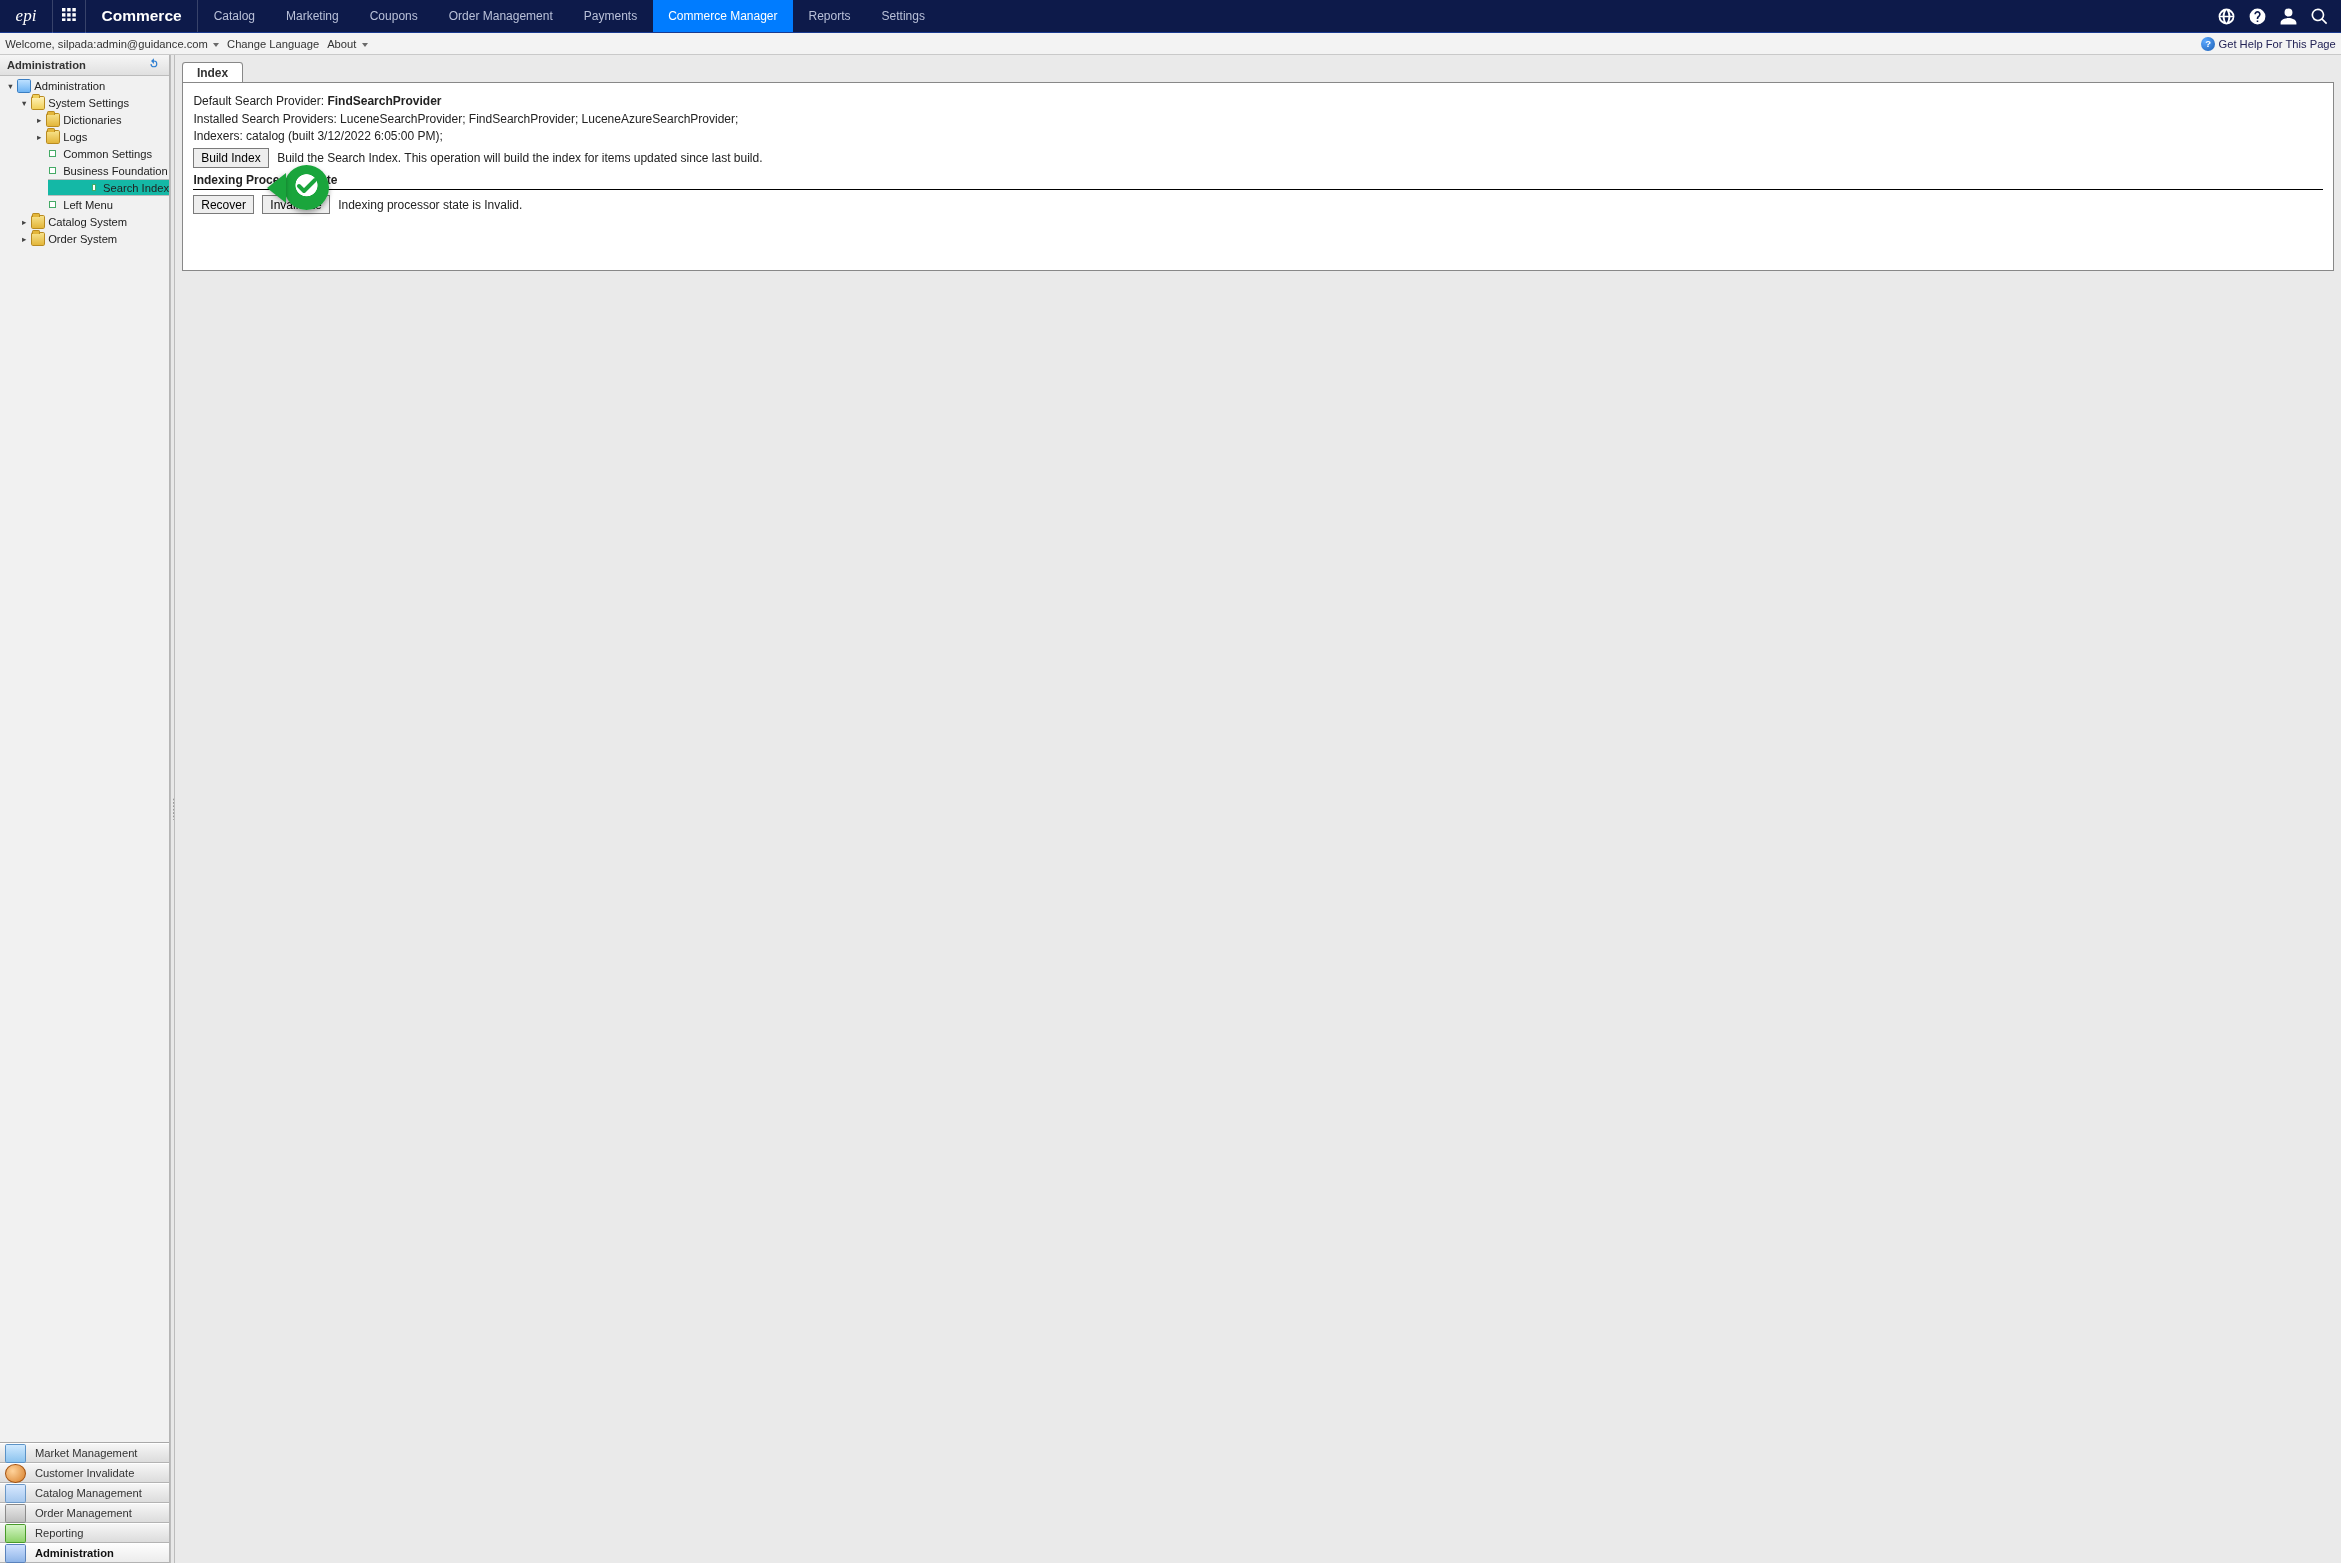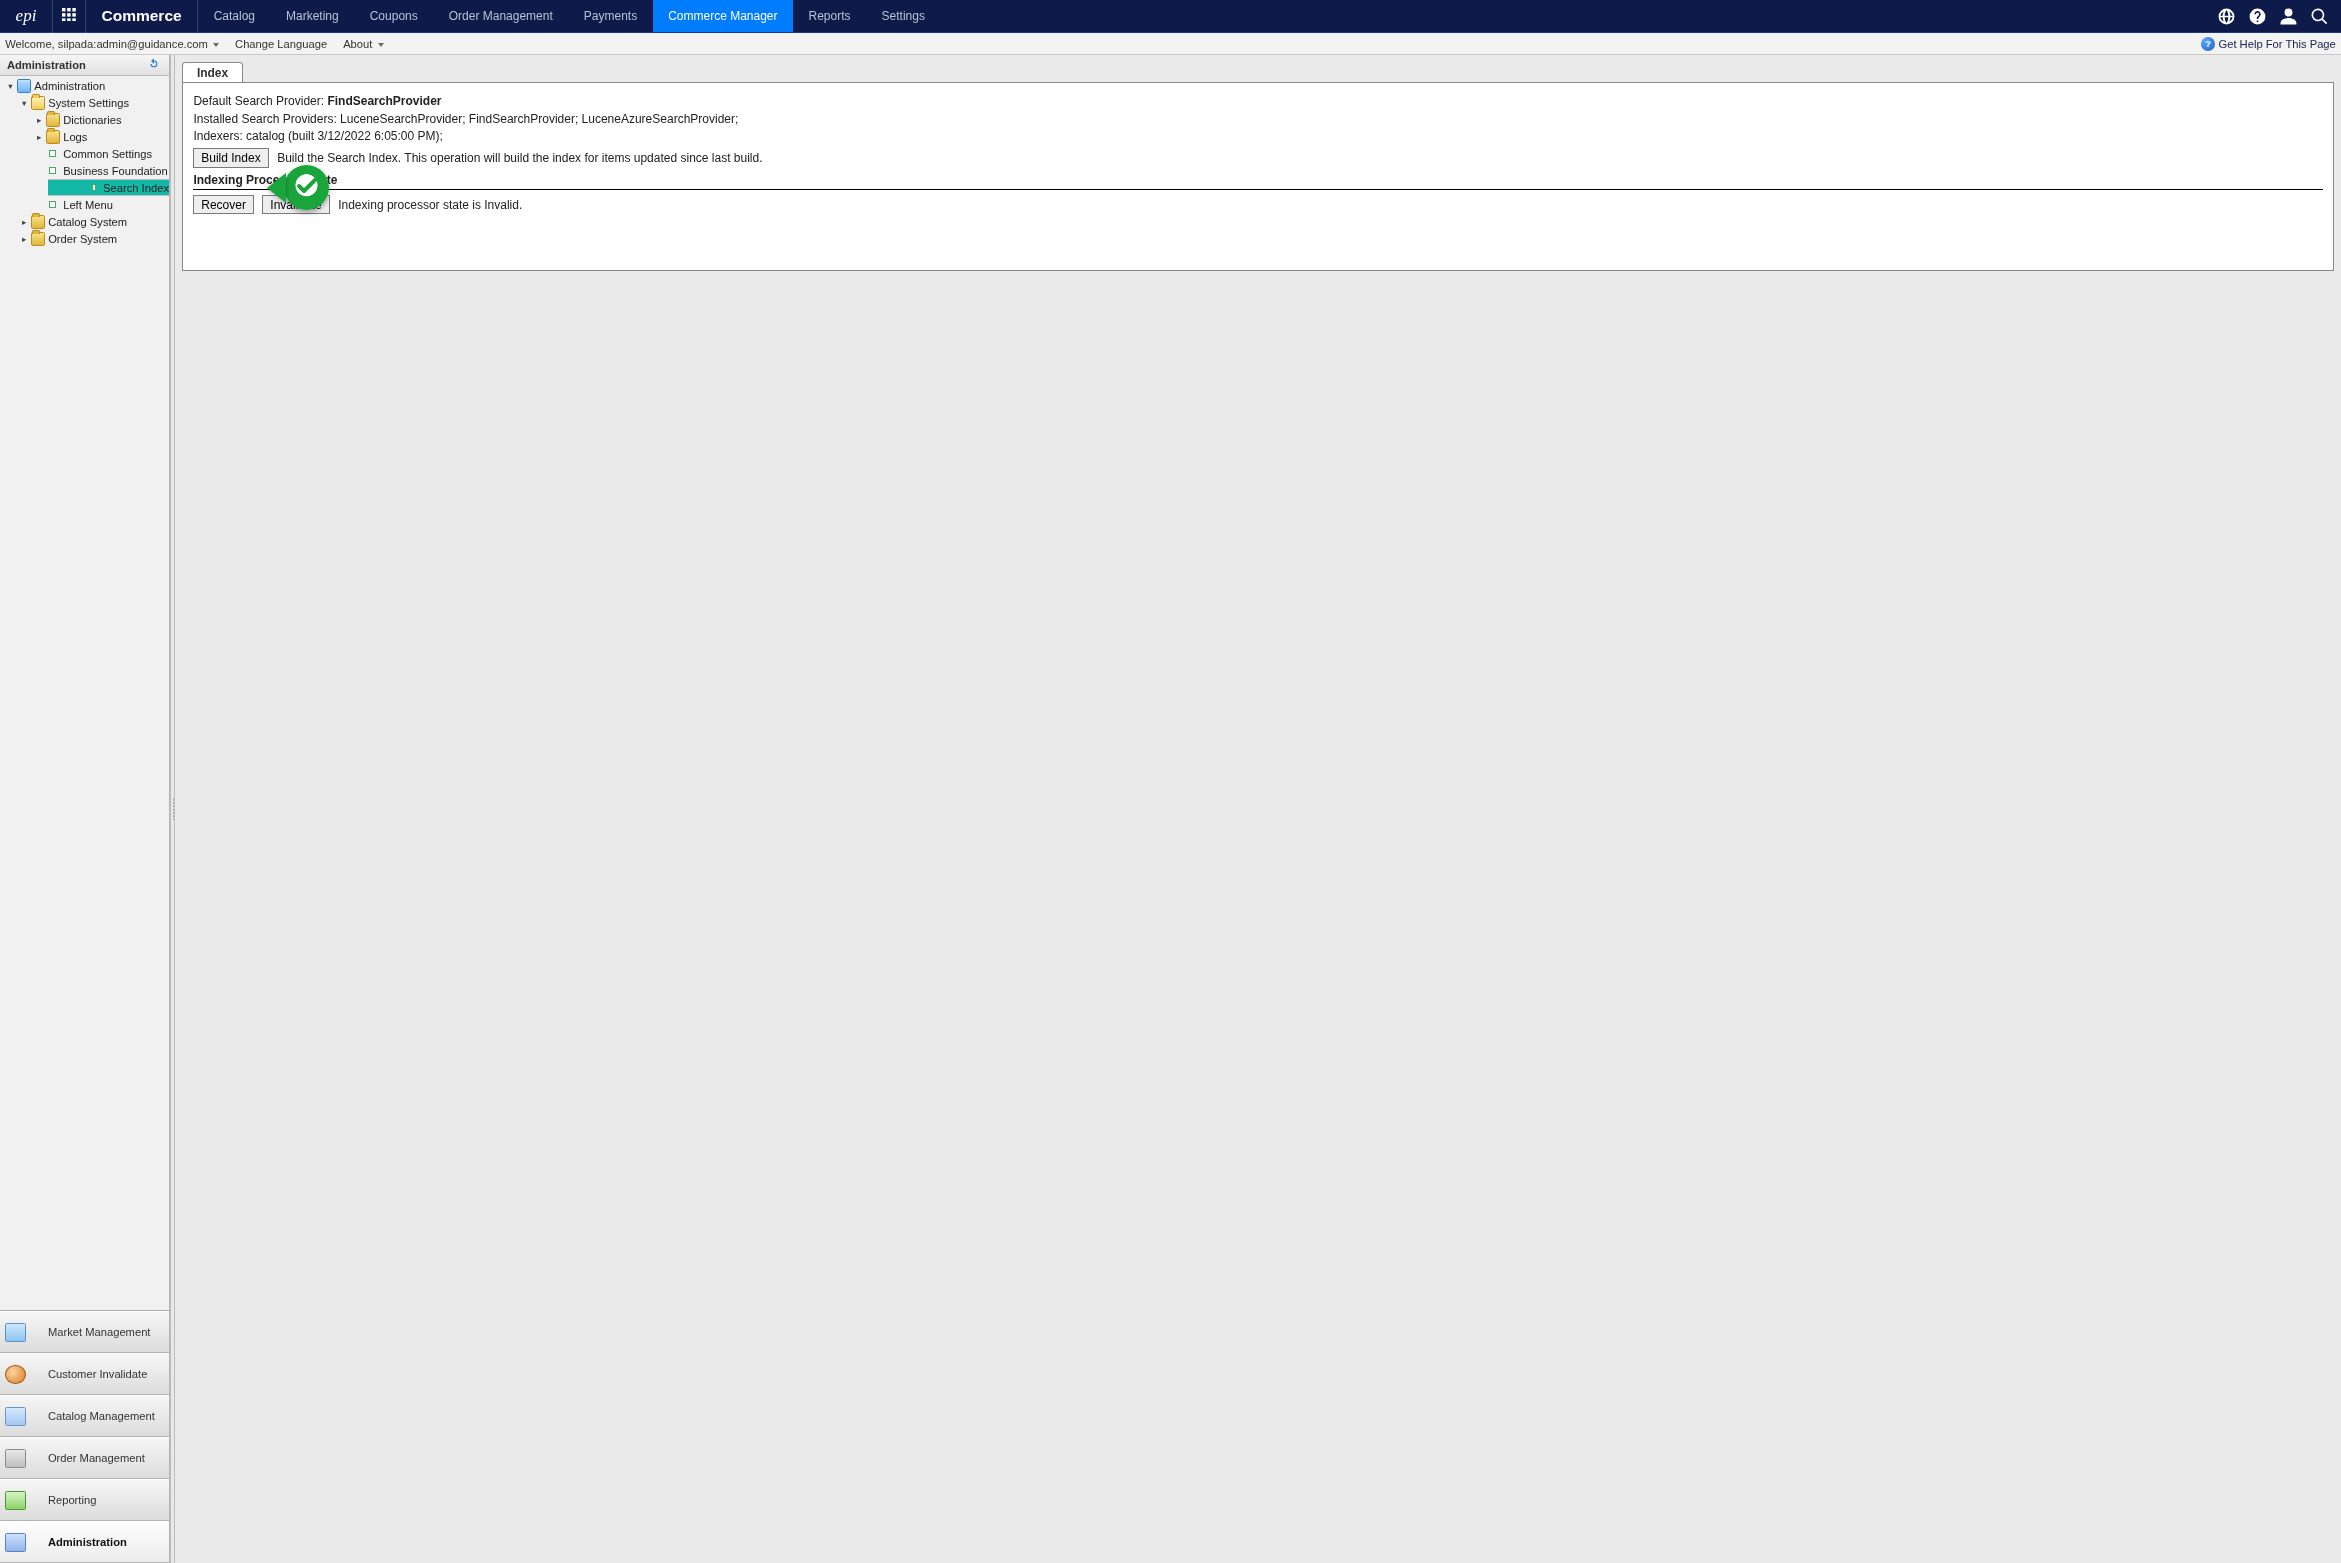--- a/index.html
+++ b/index.html
@@ -59,21 +59,21 @@
   }
   .nav-item.active{background:var(--epi-blue-bright);color:#fff;}
   .top-icons{margin-left:auto;display:flex;align-items:center;gap:12px;padding:0 12px;}
   .top-icon{width:19px;height:19px;display:flex;align-items:center;justify-content:center;cursor:pointer;}
   .top-icon svg{fill:#fff;}
 
   
   .subbar{
     height:22.4px;display:flex;align-items:center;
     background:#f3f3f3;border-bottom:0.9px solid #c9c9c9;
-    font-size:11.2px;color:#333;padding:0 5.2px;gap:16px;
+    font-size:11.2px;color:#333;padding:0 5.2px;gap:8px;
   }
   .subbar .spacer{flex:1;}
   .subbar .link{color:#333;cursor:pointer;}
   .caret-down::after{
     content:"";display:inline-block;margin-left:5.2px;vertical-align:middle;
     border-left:3.4px solid transparent;border-right:3.4px solid transparent;border-top:4.3px solid #6a6a6a;
   }
   .help-link{display:flex;align-items:center;gap:3.4px;cursor:pointer;color:#225;}
   .help-qmark{
     width:13.8px;height:13.8px;border-radius:50%;
@@ -148,21 +148,21 @@
   .ticon.leaf{
     width:6.9px;height:6.9px;border:0.9px solid #4a6;background:#fff;margin-left:3.4px;margin-right:6.9px;
   }
   .tree .lvl1{padding-left:5.2px;}
   .tree .lvl2{padding-left:19px;}
   .tree .lvl3{padding-left:34px;}
 
   
   .bottom-nav{border-top:0.9px solid #a8a8a8;}
   .bn-item{
-    height:42px;display:flex;align-items:center;gap:22px;padding:0 5.2px;
+    height:20px;display:flex;align-items:center;gap:9px;padding:0 5.2px;
     background:linear-gradient(#f6f6f6,#dcdcdc);
     border-top:0.9px solid #fff;border-bottom:0.9px solid #b3b3b3;
     font-size:11.2px;color:#333;cursor:pointer;
   }
   .bn-item.active{font-weight:700;background:linear-gradient(#fdfdfd,#ececec);color:#111;}
   .bn-icon{width:20.7px;height:19px;display:inline-block;border-radius:1.7px;}
   .bn-icon.market{background:linear-gradient(#cfe9ff,#8cc3ee);border:0.9px solid #5b93c7;}
   .bn-icon.customer{background:radial-gradient(circle at 35% 35%,#ffd39b,#d67e2a);border:0.9px solid #a6530f;border-radius:50%;}
   .bn-icon.catalog{background:linear-gradient(#d7e8ff,#a6c8ee);border:0.9px solid #6a97c6;}
   .bn-icon.order{background:linear-gradient(#e8e8e8,#bfbfbf);border:0.9px solid #8a8a8a;}

